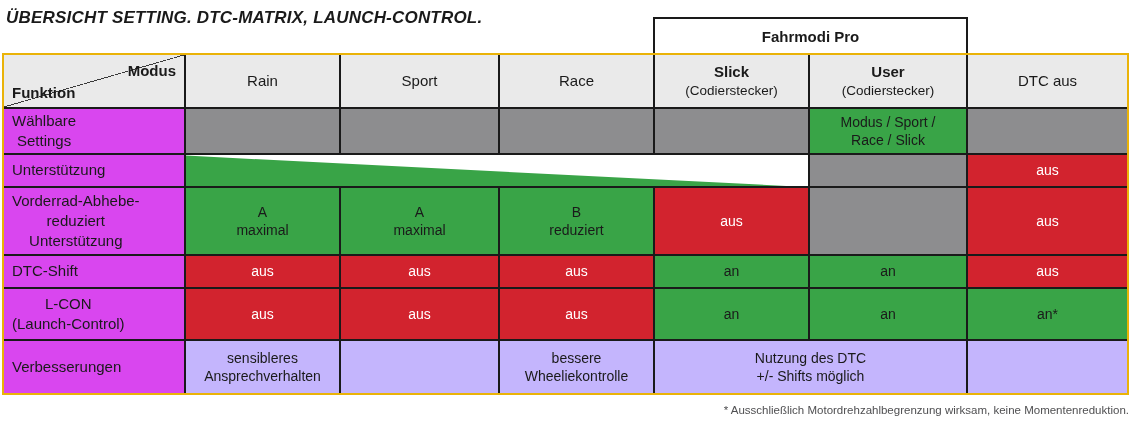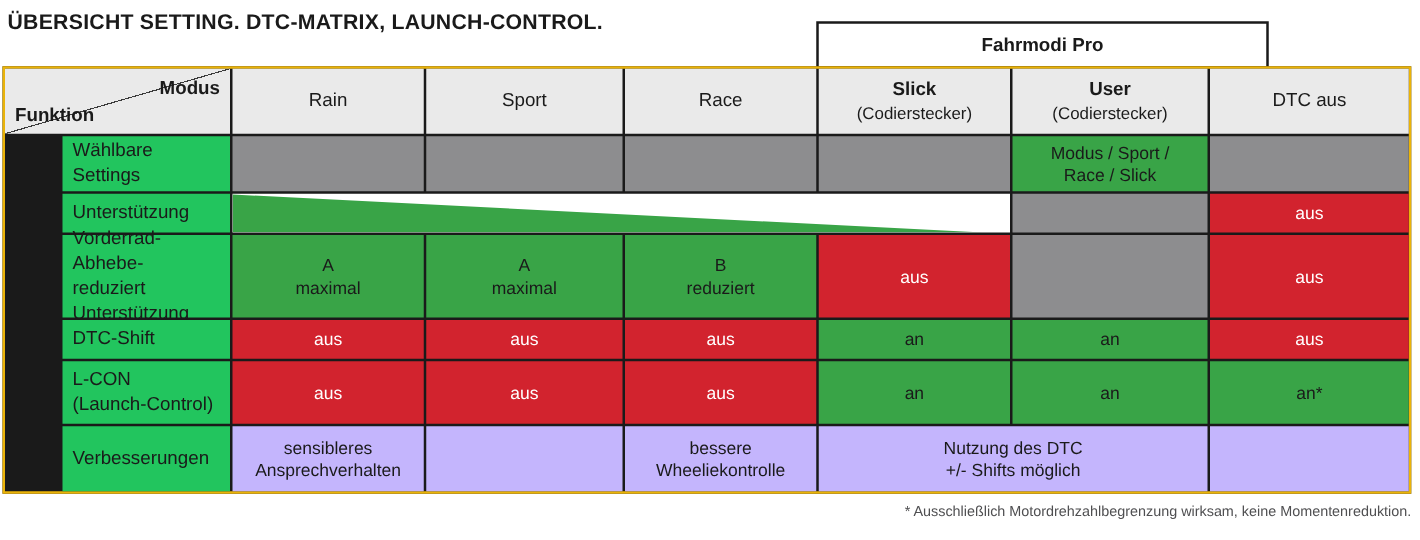--- a/index.html
+++ b/index.html
@@ -2,26 +2,26 @@
 <html><head>
 <meta charset="utf-8">
 <style>
   html,body{margin:0;padding:0;background:#ffffff;}
   .page{
     position:relative;width:1136px;height:432px;background:#ffffff;overflow:hidden;
     font-family:"Liberation Sans", sans-serif;color:#1a1a1a;
   }
   .title{
     position:absolute;left:6px;top:8px;
-    font-size:17px;font-weight:bold;letter-spacing:.2px;color:#1a1a1a;
+    font-size:17px;font-weight:bold;font-style:italic;letter-spacing:.2px;color:#1a1a1a;
     white-space:nowrap;
   }
   
   .fahrmodi-box{
-    position:absolute;left:653px;top:17px;width:362px;height:38px;box-sizing:border-box;
+    position:absolute;left:653px;top:17px;width:315px;height:38px;box-sizing:border-box;
     background:#ffffff;border:2px solid #1a1a1a;
     display:flex;align-items:center;justify-content:center;
     font-size:15px;font-weight:bold;
   }
   
   .matrix{
     position:absolute;left:2px;top:53px;
     display:grid;
     grid-template-columns:180px 153px 157px 153px 153px 156px 159px;
     grid-template-rows:52px 44px 31px 66px 31px 50px 52px;
@@ -29,22 +29,22 @@
   }
   .cell{
     display:flex;align-items:center;justify-content:center;text-align:center;
     font-size:14px;line-height:1.3;white-space:pre-line;box-sizing:border-box;
   }
   .hd{background:#eaeaea;font-size:15px;}
   .hd .sub{font-weight:normal;font-size:13.5px;display:block;}
   .hd .main{font-weight:bold;}
   .hd.plain .main{font-weight:normal;}
   .lbl{
-    background:#22c55e;justify-content:flex-start;text-align:left;
-    padding-left:8px;font-size:15px;line-height:1.35;margin-left:46px;
+    background:#d946ef;justify-content:flex-start;text-align:center;
+    padding-left:8px;font-size:15px;line-height:1.35;
   }
   .dkgray{background:#8d8d8f;}
   .green{background:#39a447;}
   .red{background:#d2232e;color:#ffffff;}
   .white{background:#c4b5fd;}
   .span2{grid-column:span 2;}
   .span4{grid-column:span 4;}
   
   .corner{
     position:relative;background:#eaeaea;

